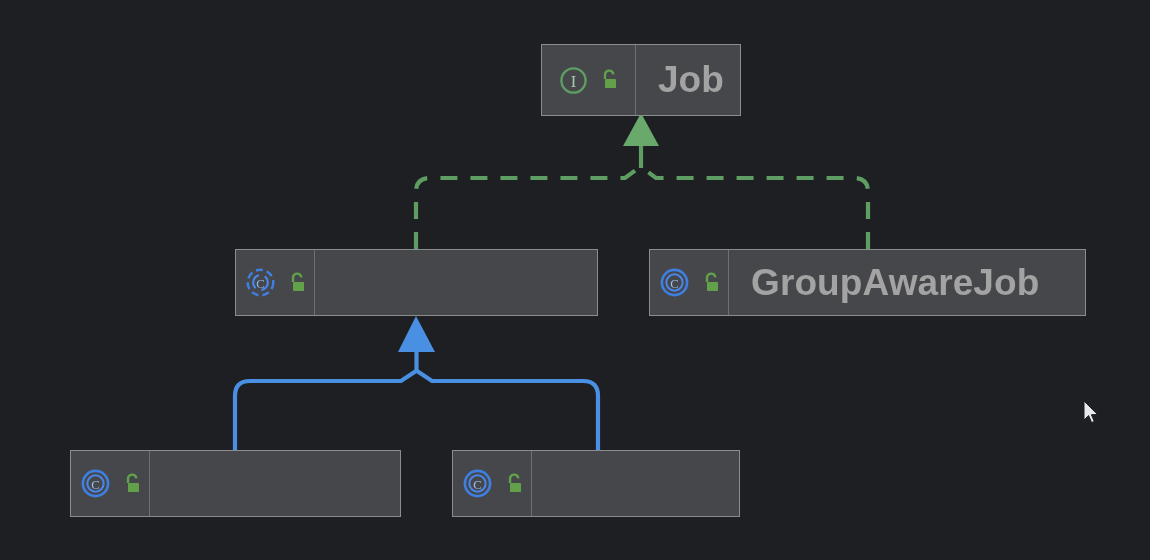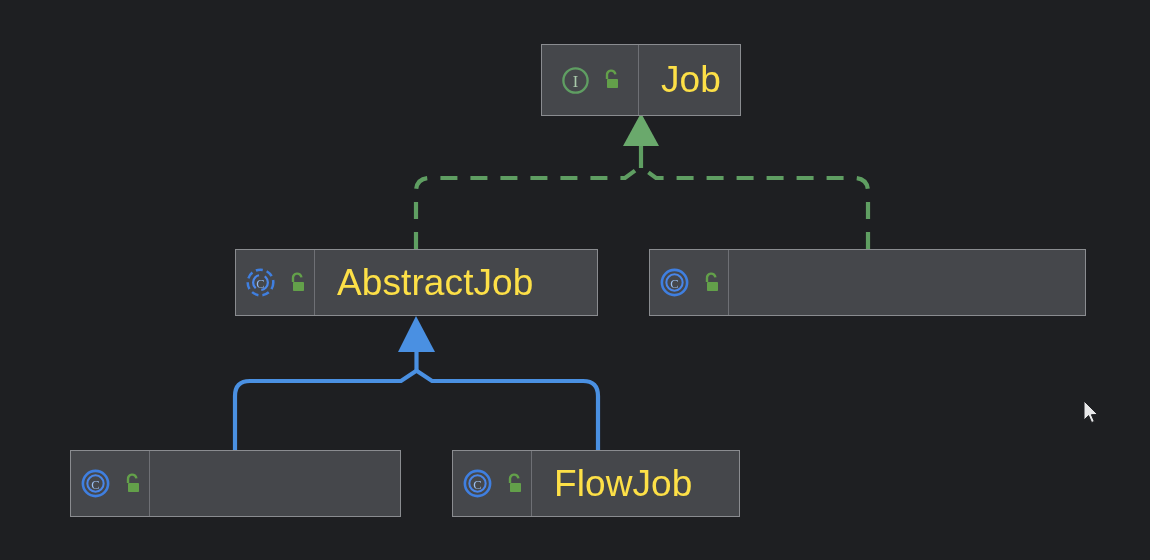--- a/index.html
+++ b/index.html
@@ -38,23 +38,23 @@
     align-items: center;
     justify-content: center;
     gap: 9px;
     padding: 0 11px 0 12px;
     border-right: 1px solid #6e7075;
   }
   .node-label {
     display: flex;
     align-items: center;
     padding: 0 16px 0 22px;
-    color: #fde047;
+    color: #a3a3a3;
     font-size: 37px;
-    font-weight: 400;
+    font-weight: 700;
     letter-spacing: 0.1px;
     white-space: nowrap;
   }
   .glyph {
     display: block;
     line-height: 0;
   }
   .cursor-arrow {
     position: absolute;
     z-index: 9;
@@ -128,39 +128,39 @@
           <text x="17" y="22.4" text-anchor="middle" fill="#93b9ef" font-family="Liberation Serif, serif" font-size="13">C</text>
         </svg>
       </span>
       <span class="glyph">
         <svg width="22" height="24" viewBox="0 0 22 24">
           <path d="M7 11 V7.2 A4 4 0 0 1 15.4 6.4" fill="none" stroke="#63a04a" stroke-width="2.4"></path>
           <rect x="7" y="11" width="11" height="9" rx="0.8" fill="#63a04a"></rect>
         </svg>
       </span>
     </div>
-    <div class="node-label">AbstractJob</div>
   </div>
 
   <div class="uml-node" style="left:649px; top:249px; width:437px; height:67px;">
     <div class="node-gutter" style="width:79px;">
       <span class="glyph">
         <svg width="33" height="33" viewBox="0 0 34 34">
           <circle cx="17" cy="17" r="13" fill="none" stroke="#3f7fe0" stroke-width="2.7"></circle>
           <circle cx="17" cy="17" r="8.4" fill="none" stroke="#4a86e8" stroke-width="2.1"></circle>
           <text x="17" y="22.4" text-anchor="middle" fill="#9cc0f0" font-family="Liberation Serif, serif" font-size="13">C</text>
         </svg>
       </span>
       <span class="glyph">
         <svg width="22" height="24" viewBox="0 0 22 24">
           <path d="M7 11 V7.2 A4 4 0 0 1 15.4 6.4" fill="none" stroke="#63a04a" stroke-width="2.4"></path>
           <rect x="7" y="11" width="11" height="9" rx="0.8" fill="#63a04a"></rect>
         </svg>
       </span>
     </div>
+    <div class="node-label">GroupAwareJob</div>
   </div>
 
   <div class="uml-node" style="left:70px; top:450px; width:331px; height:67px;">
     <div class="node-gutter" style="width:79px;">
       <span class="glyph">
         <svg width="33" height="33" viewBox="0 0 34 34">
           <circle cx="17" cy="17" r="13" fill="none" stroke="#3f7fe0" stroke-width="2.7"></circle>
           <circle cx="17" cy="17" r="8.4" fill="none" stroke="#4a86e8" stroke-width="2.1"></circle>
           <text x="17" y="22.4" text-anchor="middle" fill="#9cc0f0" font-family="Liberation Serif, serif" font-size="13">C</text>
         </svg>
@@ -183,20 +183,19 @@
           <text x="17" y="22.4" text-anchor="middle" fill="#9cc0f0" font-family="Liberation Serif, serif" font-size="13">C</text>
         </svg>
       </span>
       <span class="glyph">
         <svg width="22" height="24" viewBox="0 0 22 24">
           <path d="M7 11 V7.2 A4 4 0 0 1 15.4 6.4" fill="none" stroke="#63a04a" stroke-width="2.4"></path>
           <rect x="7" y="11" width="11" height="9" rx="0.8" fill="#63a04a"></rect>
         </svg>
       </span>
     </div>
-    <div class="node-label">FlowJob</div>
   </div>
 
   <svg class="cursor-arrow" style="left:1083px; top:400px;" width="18" height="26" viewBox="0 0 18 26">
     <path d="M1 1 L1 20 L5.6 15.6 L8.6 22.6 L11.3 21.4 L8.4 14.7 L14.6 14.5 Z" fill="#e8e8ea" stroke="#1e1f22" stroke-width="1"></path>
   </svg>
 
 </div>
 
 </body></html>

